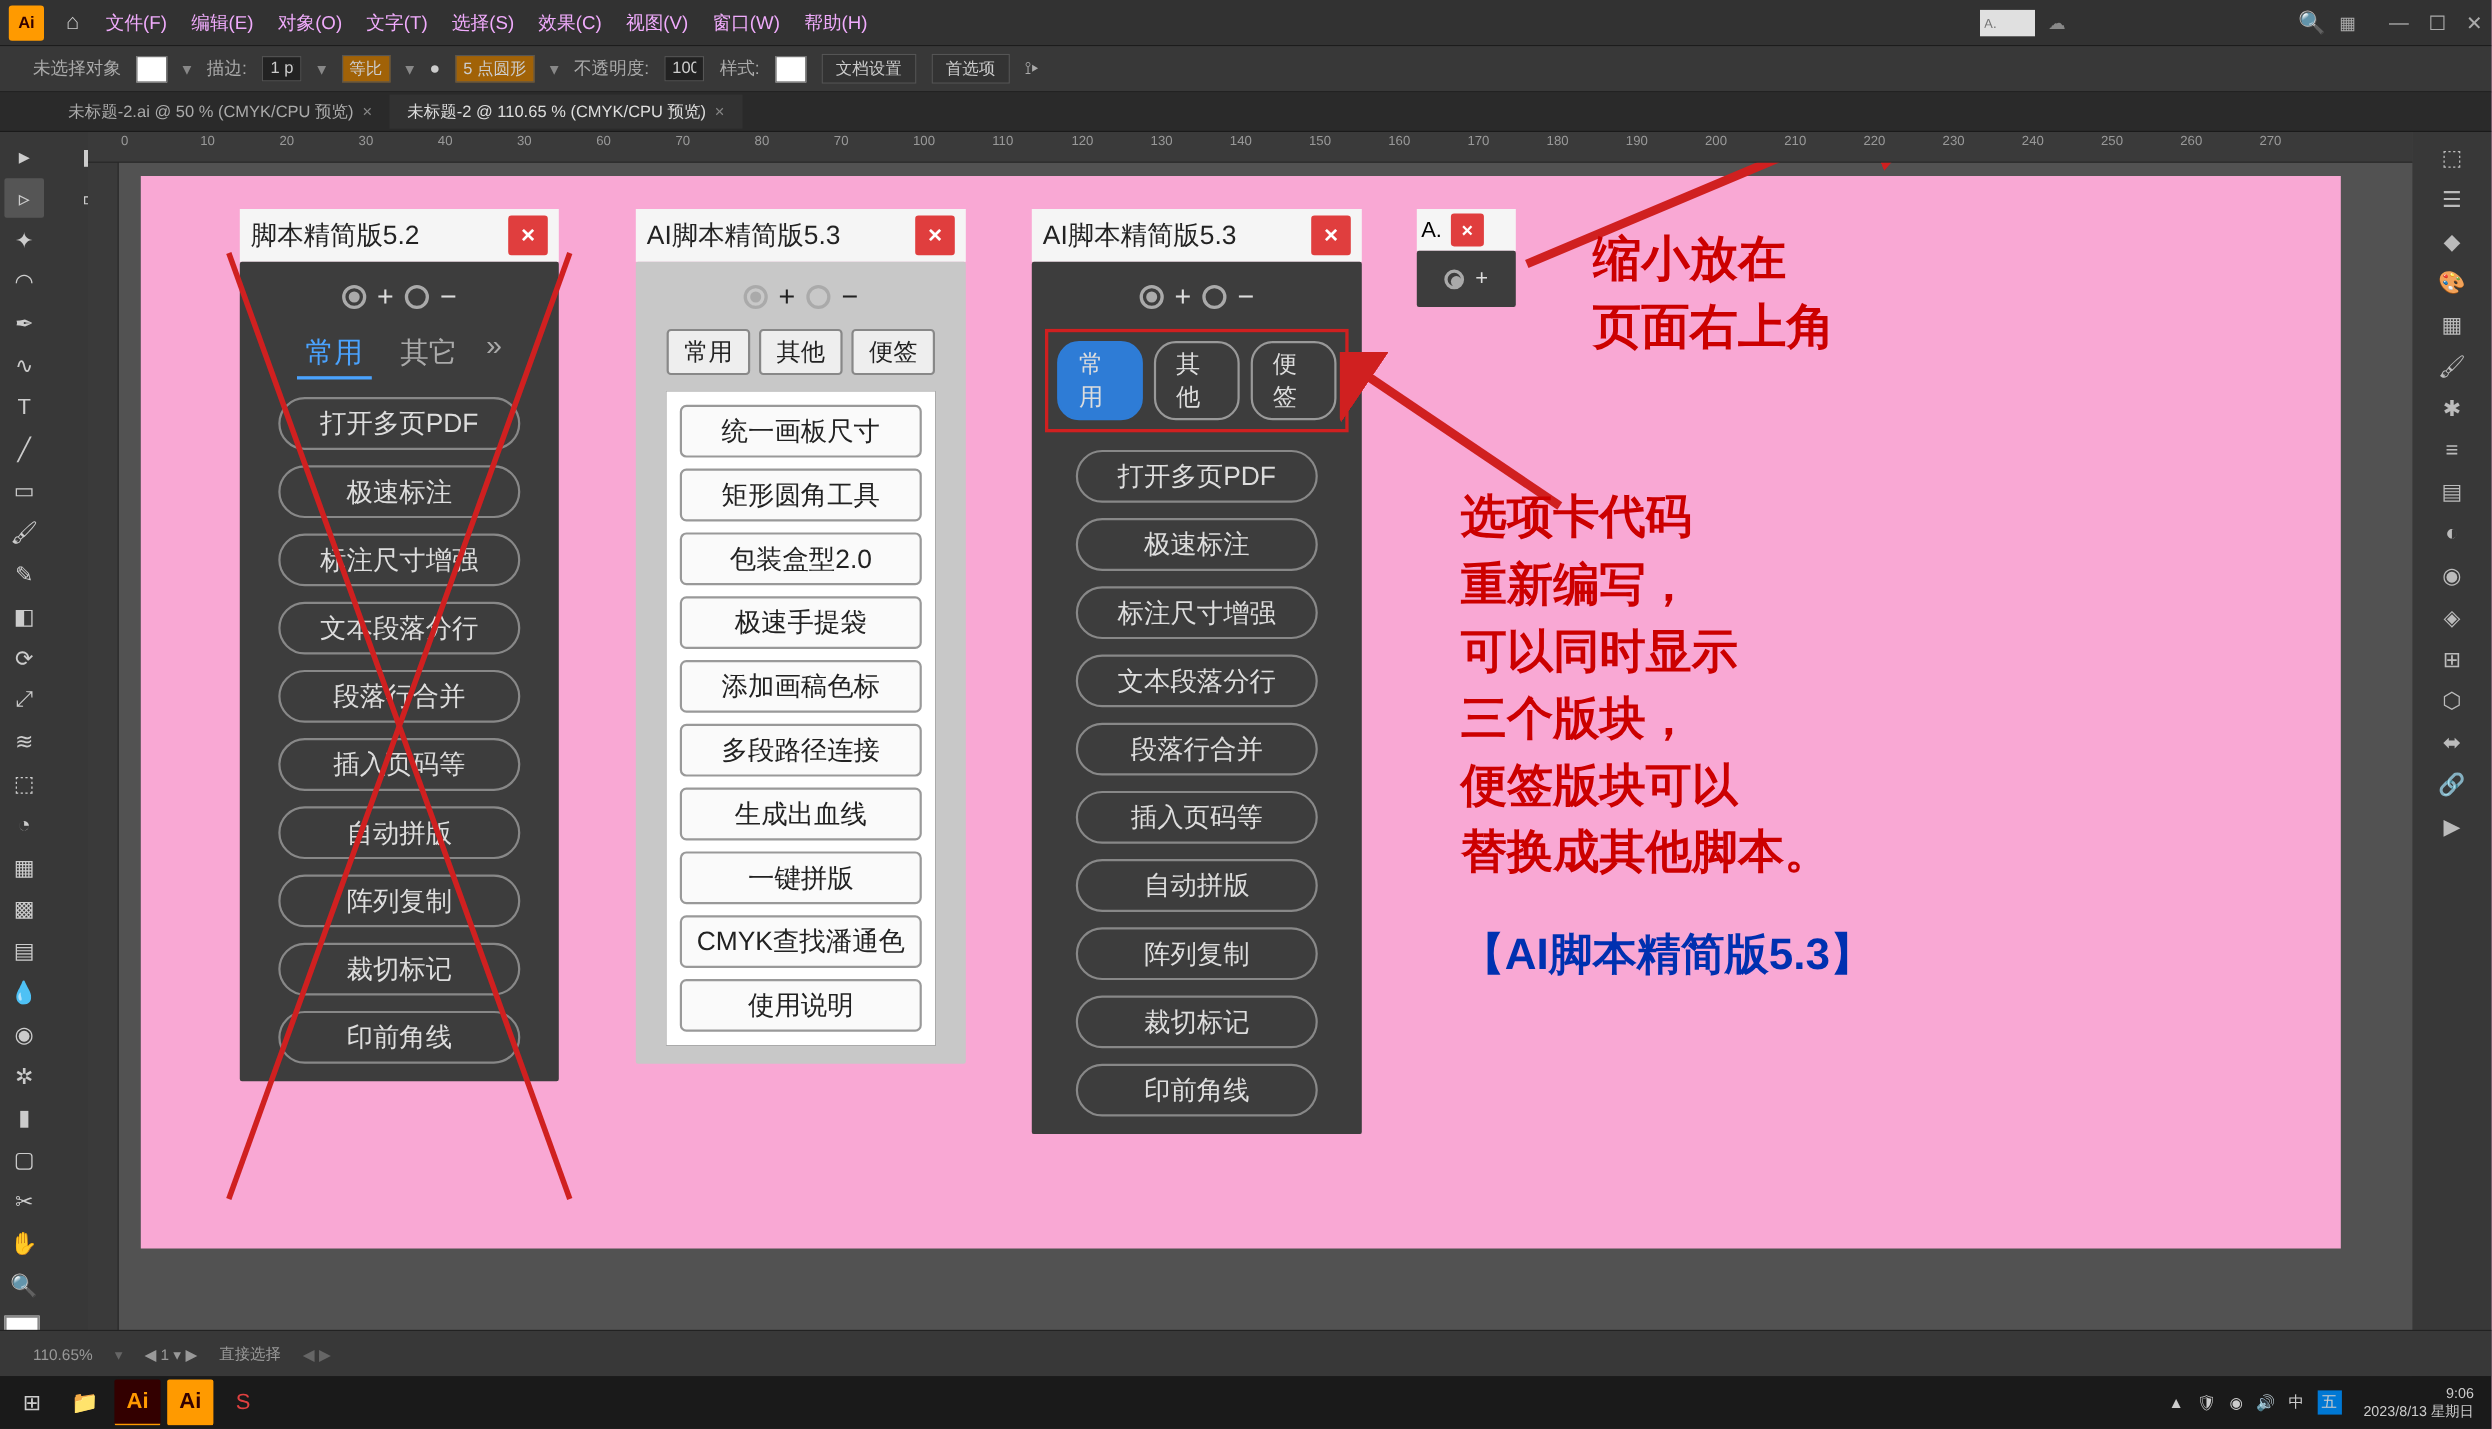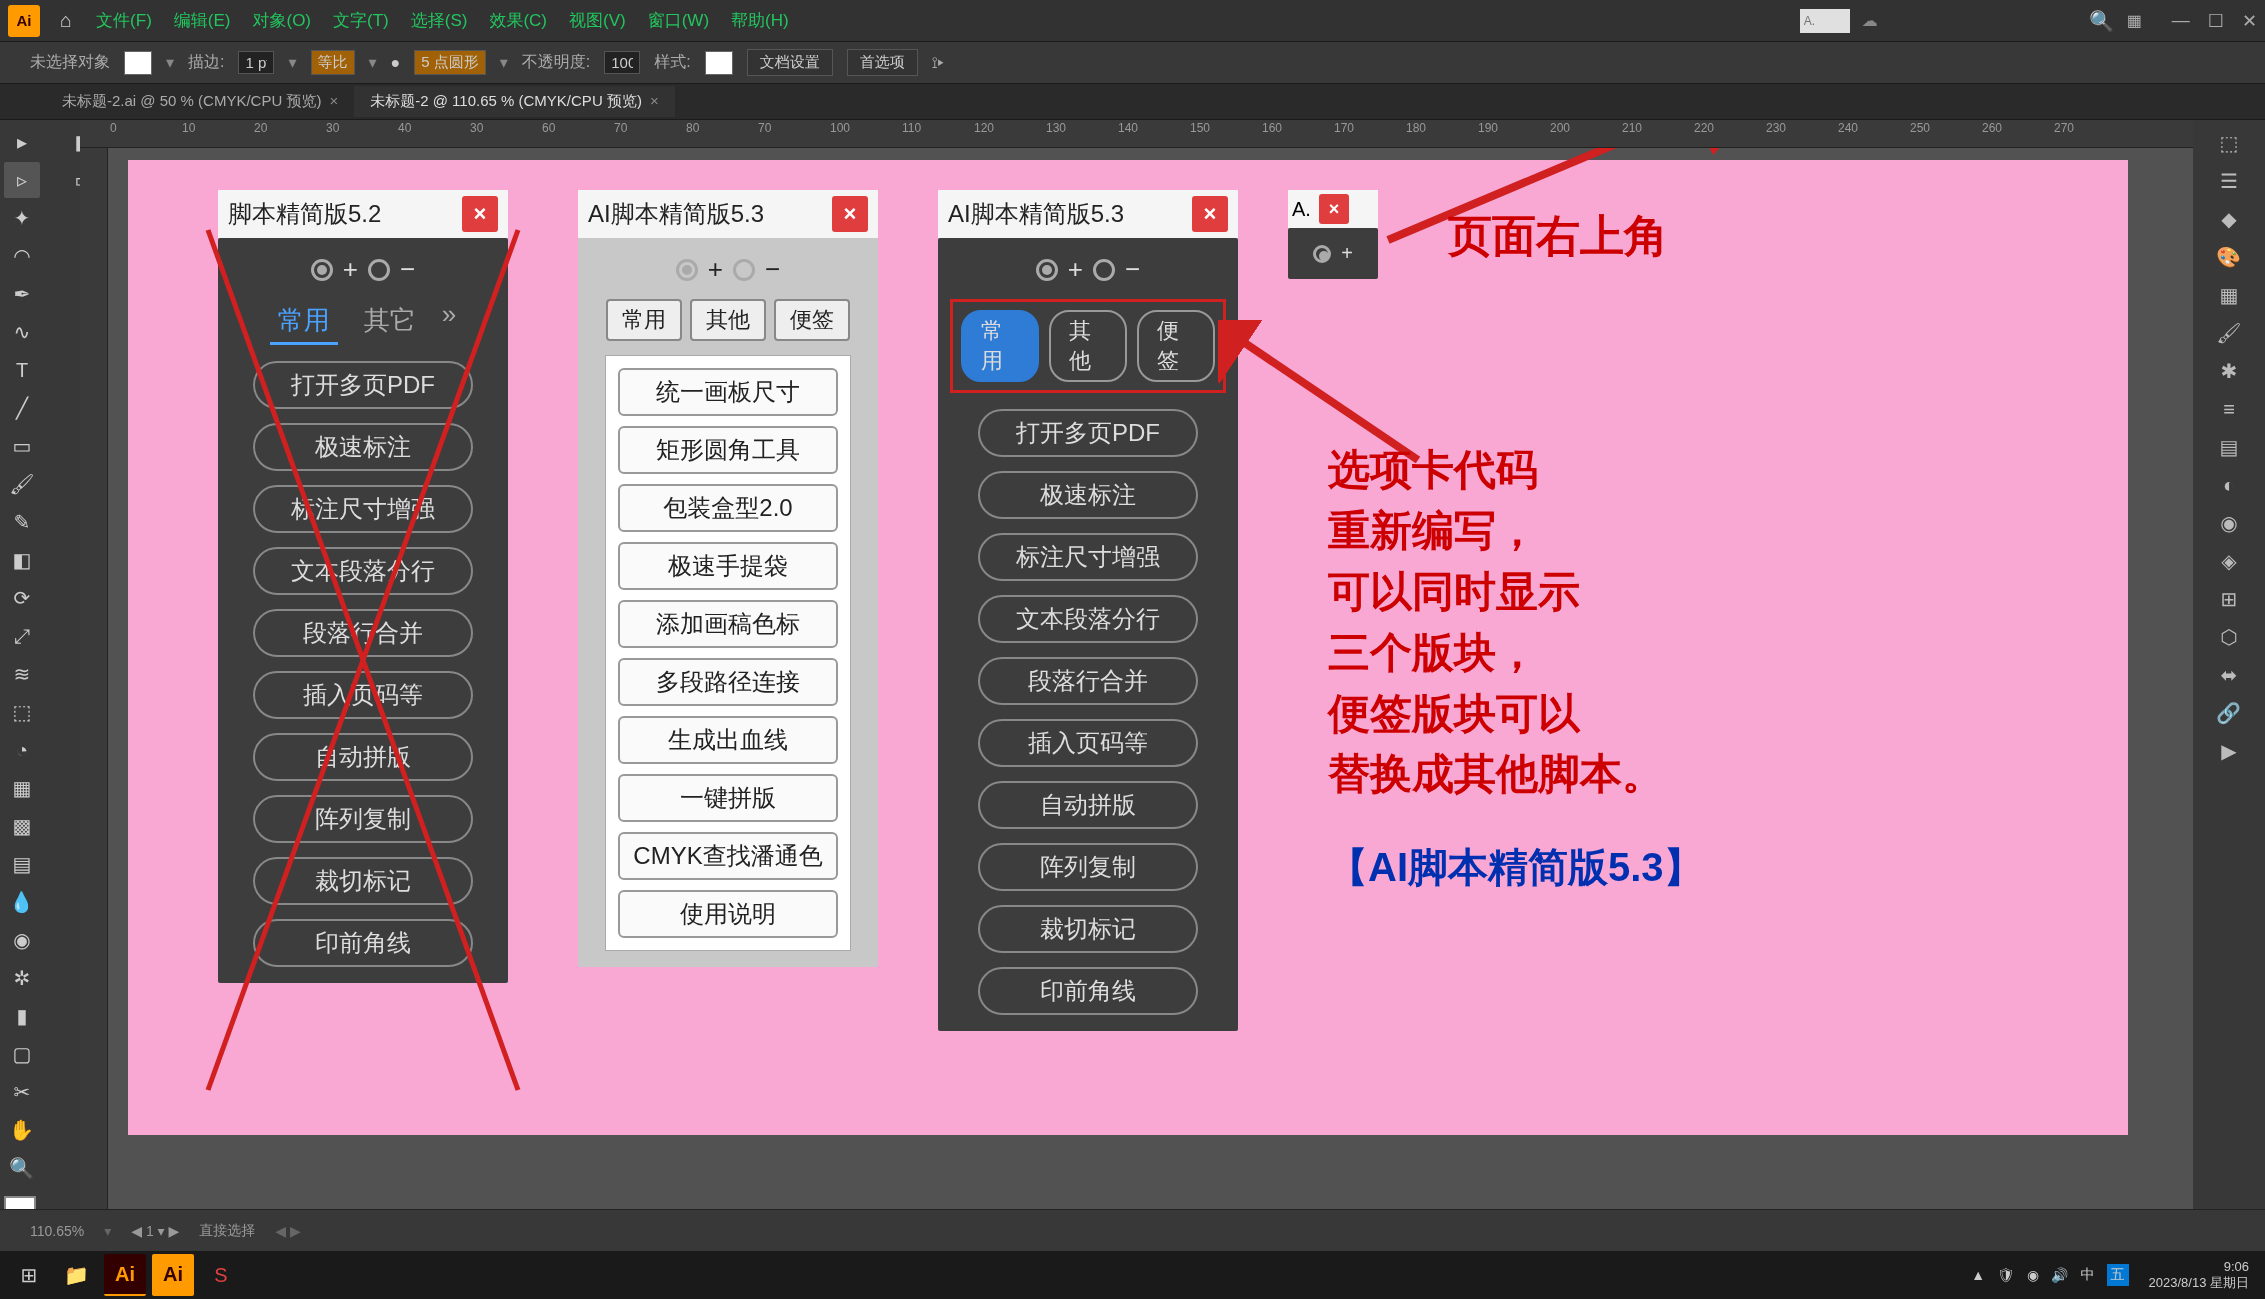--- a/index.html
+++ b/index.html
@@ -3,21 +3,21 @@
 <meta charset="utf-8">
 <style>
 * { margin: 0; padding: 0; box-sizing: border-box; font-family: "Microsoft YaHei", "SimHei", Arial, sans-serif; }
 body { width: 2265px; height: 1299px; background: #323232; overflow: hidden; position: relative; }
 
 
 .menubar { height: 42px; background: #323232; display: flex; align-items: center; padding: 0 8px; border-bottom: 1px solid #1a1a1a; }
 .ai-logo { width: 32px; height: 32px; background: #ff9a00; color: #330000; font-weight: bold; display: flex; align-items: center; justify-content: center; font-size: 15px; border-radius: 3px; margin-right: 6px; }
 .home-icon { color: #ccc; font-size: 20px; margin: 0 14px; }
 .menu-items { display: flex; gap: 2px; }
-.menu-item { color: #22c55e; font-size: 17px; padding: 4px 10px; cursor: pointer; }
+.menu-item { color: #f0abfc; font-size: 17px; padding: 4px 10px; cursor: pointer; }
 .search-area { margin-left: auto; display: flex; align-items: center; gap: 12px; }
 .search-box { width: 50px; height: 24px; background: #e0e0e0; border: none; font-size: 12px; padding: 0 4px; }
 .search-icon { color: #aaa; font-size: 20px; margin-left: 200px; }
 .win-controls { display: flex; gap: 18px; margin-left: 18px; color: #aaa; font-size: 18px; }
 
 
 .control-bar { height: 42px; background: #383838; display: flex; align-items: center; padding: 0 30px; gap: 14px; border-bottom: 1px solid #1a1a1a; font-size: 16px; color: #ccc; }
 .ctrl-label { color: #aaa; }
 .ctrl-input { background: #222; border: 1px solid #555; color: #ccc; padding: 2px 6px; font-size: 15px; width: 36px; }
 .ctrl-dropdown { background: #a16207; border: 1px solid #555; color: #ccc; padding: 2px 6px; font-size: 15px; }
@@ -363,20 +363,21 @@
 
       <svg class="arrow-svg" style="left:1200px; top:-100px" width="500" height="220">
         <defs>
             <marker id="ah1" markerWidth="12" markerHeight="12" refX="10" refY="6" orient="auto">
               <path d="M0,0 L12,6 L0,12 Z" fill="#d02020"></path>
             </marker>
           </defs>
         <line x1="60" y1="180" x2="440" y2="20" stroke="#d02020" stroke-width="8" marker-end="url(#ah1)"></line>
       </svg>
       <div class="anno" style="left:1320px; top:45px; font-size:44px; line-height:1.4">
+        <div>缩小放在</div>
         <div>页面右上角</div>
       </div>
 
       <svg class="arrow-svg" style="left:1090px; top:160px" width="220" height="150">
         <defs>
             <marker id="ah2" markerWidth="12" markerHeight="12" refX="2" refY="6" orient="auto-start-reverse">
               <path d="M0,0 L12,6 L0,12 Z" fill="#d02020"></path>
             </marker>
           </defs>
         <line x1="200" y1="140" x2="15" y2="15" stroke="#d02020" stroke-width="8" marker-end="url(#ah2)"></line>

